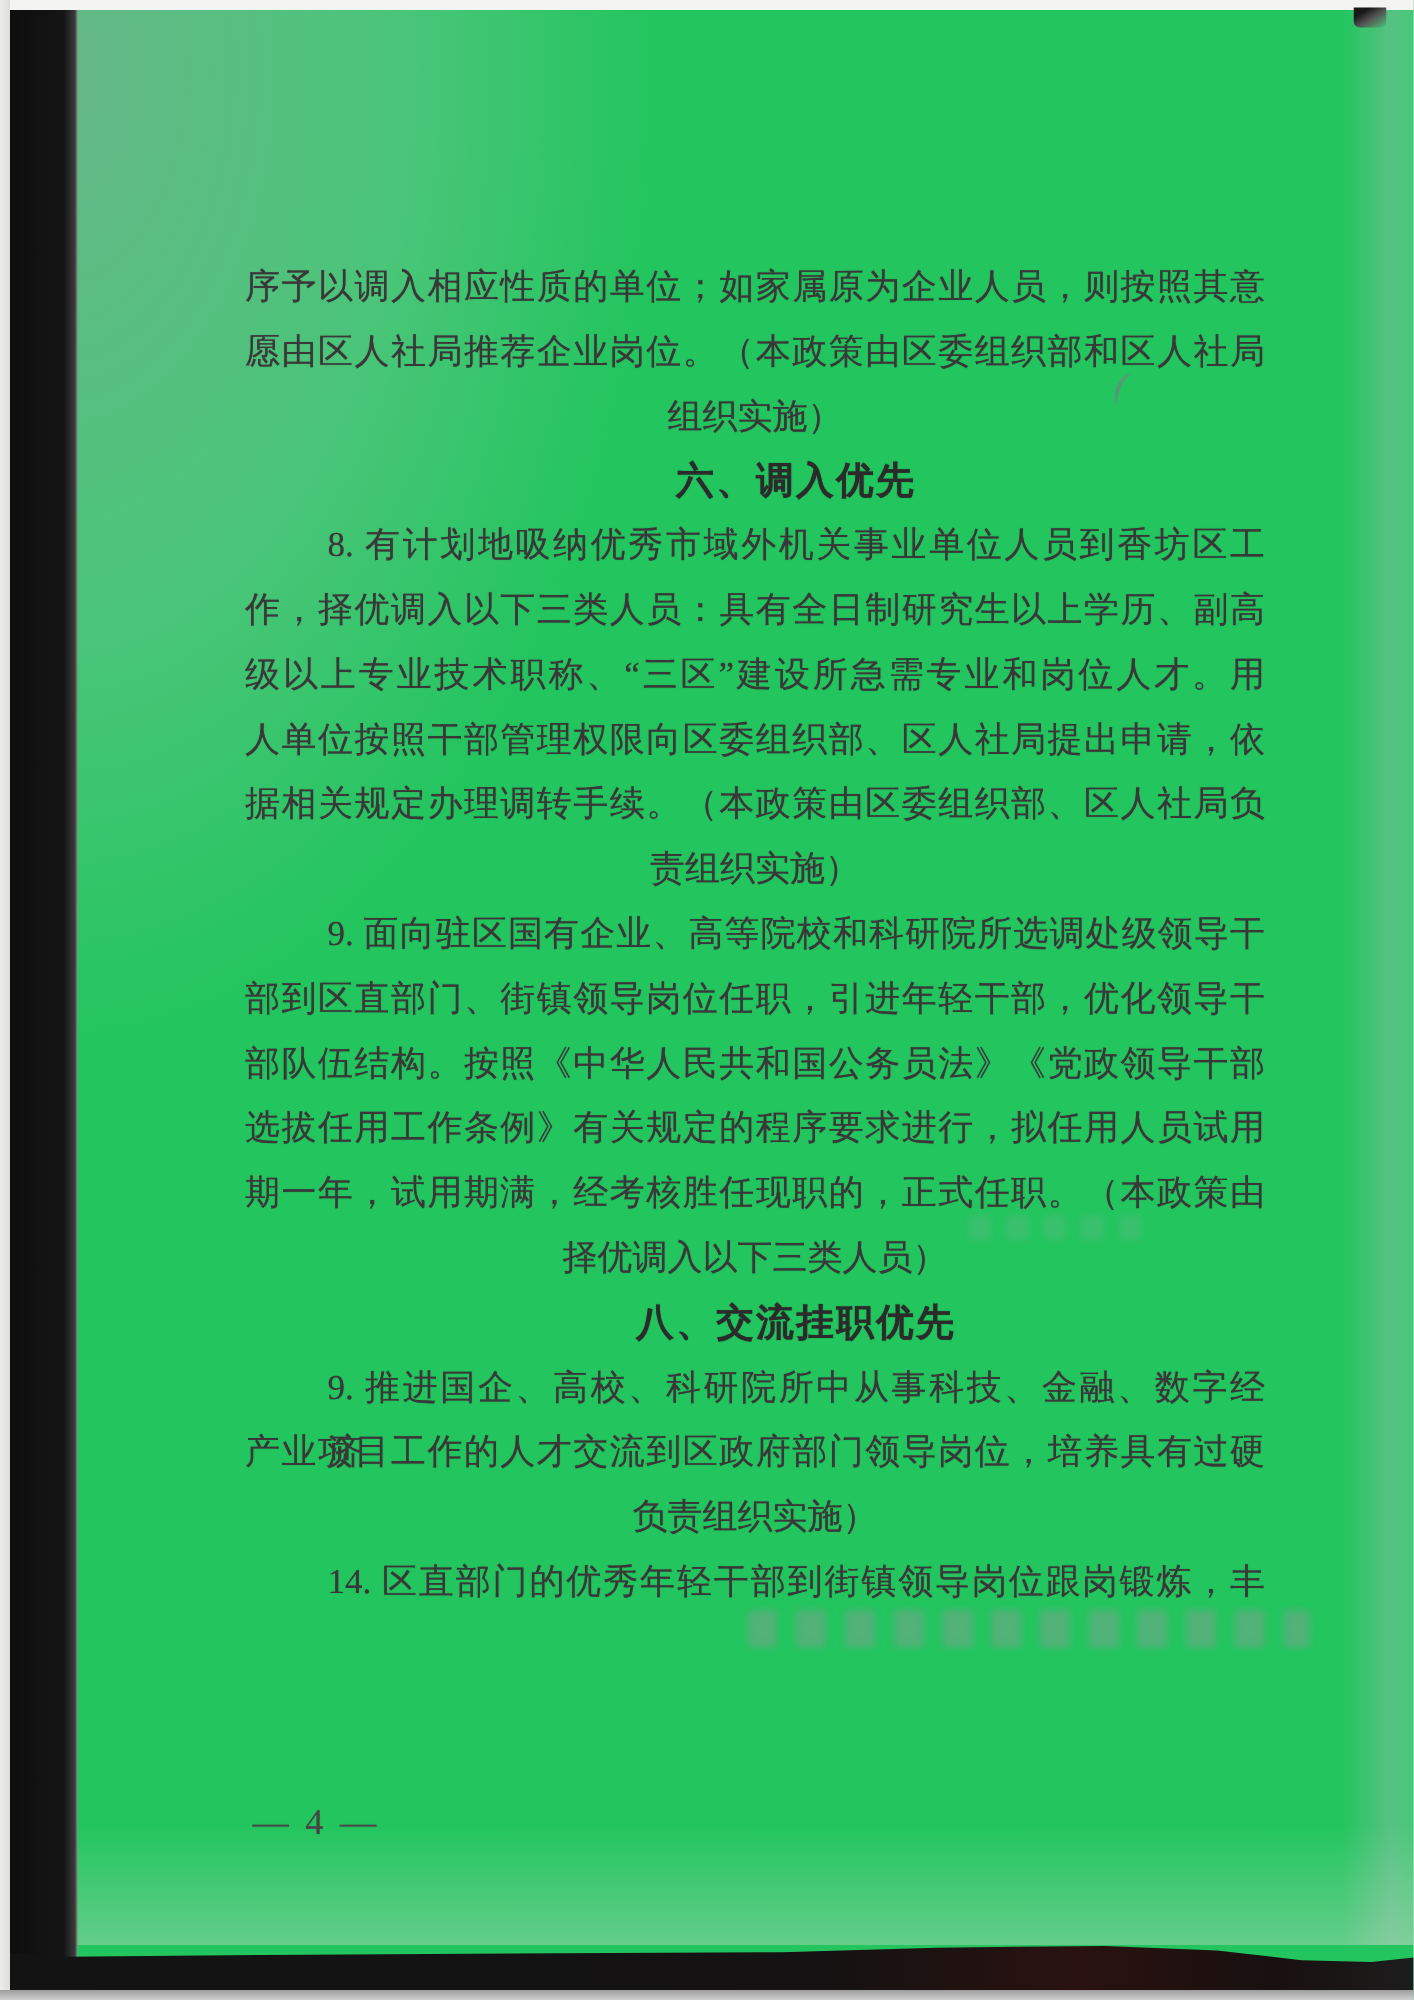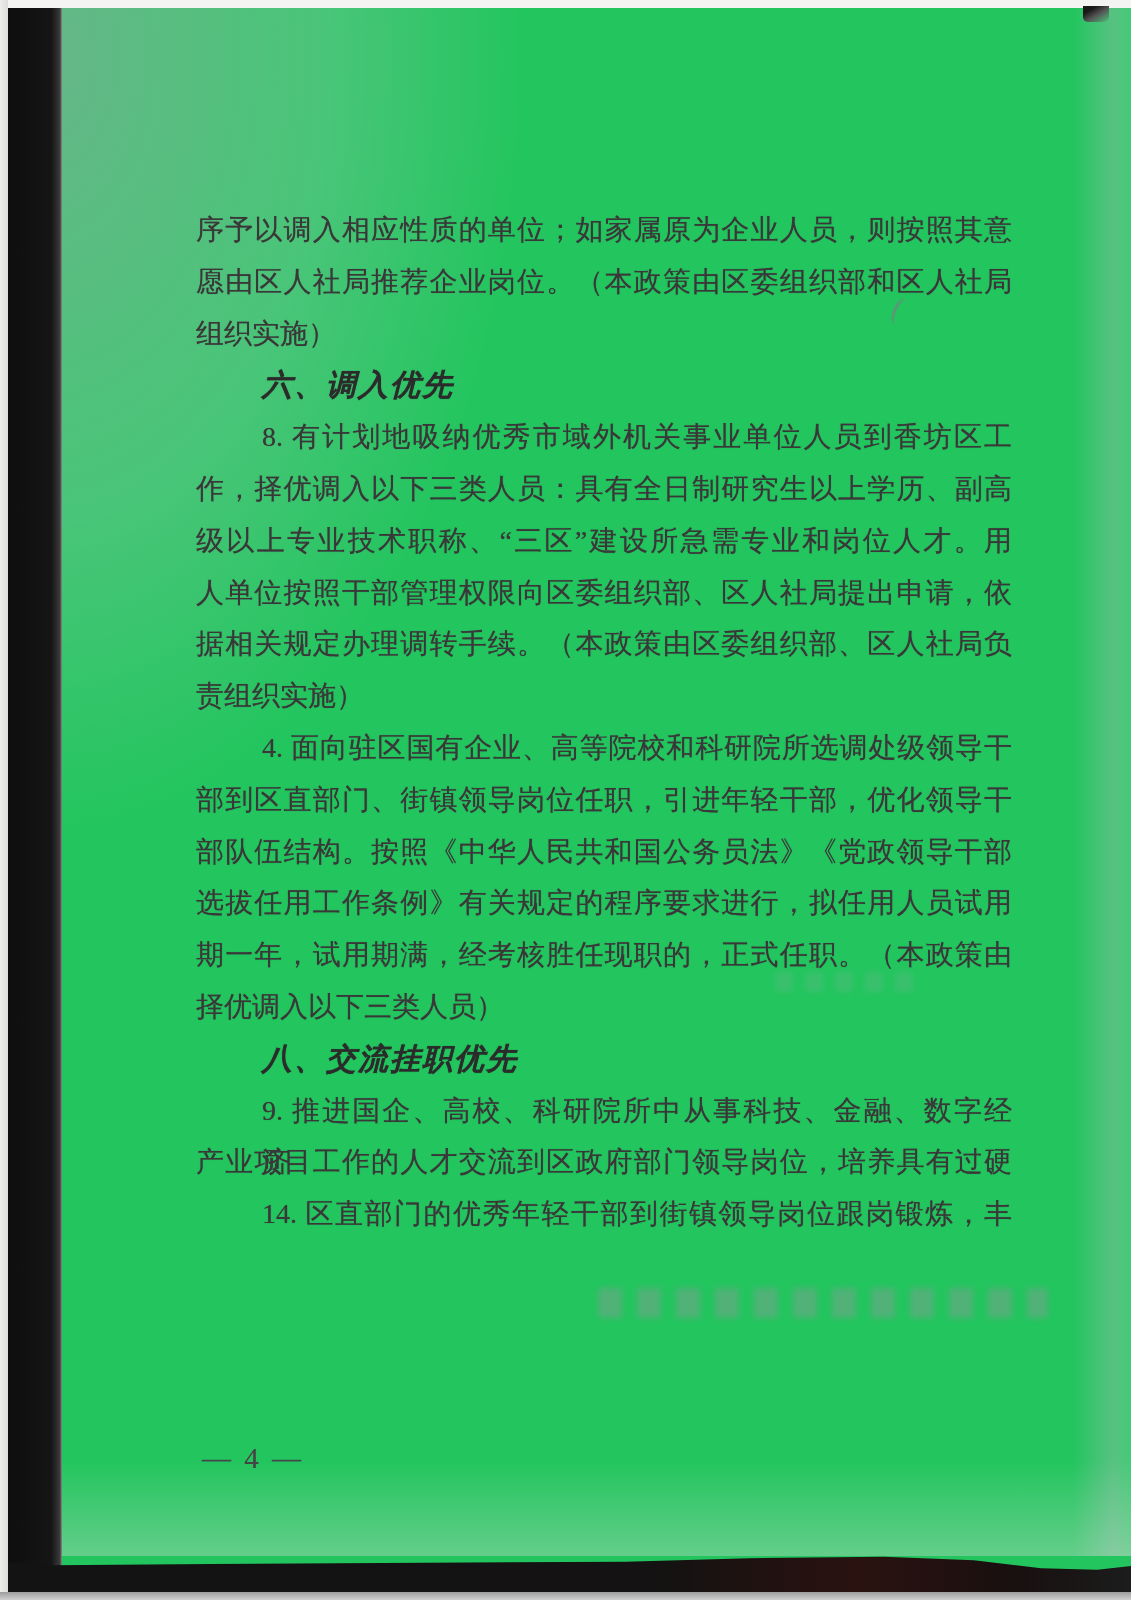--- a/index.html
+++ b/index.html
@@ -67,37 +67,37 @@
   .content {
     position: absolute; left: 196px; top: 204px; width: 816px;
     color: #383838;
   }
   .line {
     height: 51.8px;
     line-height: 51.8px;
     font-size: 28px;
     white-space: nowrap;
     text-shadow: 0 0 0.7px rgba(70,70,70,0.75);
+    text-align: center;
   }
   .line.full {
     white-space: normal;
     text-align: justify;
     text-align-last: justify;
     -moz-text-align-last: justify;
   }
   .line.indent { padding-left: 66px; }
   .line.heading {
     font-family: "Liberation Sans", sans-serif;
     font-weight: 700;
     font-size: 30px;
     color: #2b2b2b;
     padding-left: 66px;
     letter-spacing: 2px;
     text-shadow: 0 0 0.8px rgba(40,40,40,0.8);
-    font-style: italic;
   }
   .page-number {
     position: absolute; left: 202px; top: 1442px;
     font-size: 29px; color: #454545; letter-spacing: 3px;
     text-shadow: 0 0 0.6px rgba(80,80,80,0.6);
   }
   
   .bleed-main {
     position: absolute; left: 598px; top: 1288px; width: 450px; height: 30px;
     background: repeating-linear-gradient(90deg,
@@ -133,29 +133,30 @@
       <div class="line full">序予以调入相应性质的单位；如家属原为企业人员，则按照其意</div>
       <div class="line full">愿由区人社局推荐企业岗位。（本政策由区委组织部和区人社局</div>
       <div class="line">组织实施）</div>
       <div class="line heading">六、调入优先</div>
       <div class="line indent full">8. 有计划地吸纳优秀市域外机关事业单位人员到香坊区工</div>
       <div class="line full">作，择优调入以下三类人员：具有全日制研究生以上学历、副高</div>
       <div class="line full">级以上专业技术职称、“三区”建设所急需专业和岗位人才。用</div>
       <div class="line full">人单位按照干部管理权限向区委组织部、区人社局提出申请，依</div>
       <div class="line full">据相关规定办理调转手续。（本政策由区委组织部、区人社局负</div>
       <div class="line">责组织实施）</div>
-      <div class="line indent full">4. 面向驻区国有企业、高等院校和科研院所选调处级领导干</div>
+      <div class="line indent full">9. 面向驻区国有企业、高等院校和科研院所选调处级领导干</div>
       <div class="line full">部到区直部门、街镇领导岗位任职，引进年轻干部，优化领导干</div>
       <div class="line full">部队伍结构。按照《中华人民共和国公务员法》《党政领导干部</div>
       <div class="line full">选拔任用工作条例》有关规定的程序要求进行，拟任用人员试用</div>
       <div class="line full">期一年，试用期满，经考核胜任现职的，正式任职。（本政策由</div>
       <div class="line">择优调入以下三类人员）</div>
       <div class="line heading">八、交流挂职优先</div>
       <div class="line indent full">9. 推进国企、高校、科研院所中从事科技、金融、数字经济、</div>
       <div class="line full">产业项目工作的人才交流到区政府部门领导岗位，培养具有过硬</div>
+      <div class="line">负责组织实施）</div>
       <div class="line indent full">14. 区直部门的优秀年轻干部到街镇领导岗位跟岗锻炼，丰</div>
     </div>
 
   <div class="bleed-main"></div>
   <div class="bleed-small"></div>
   <div class="pen-mark"></div>
 
   <div class="page-number">— 4 —</div>
 
   <div class="edge-top-white"></div>

